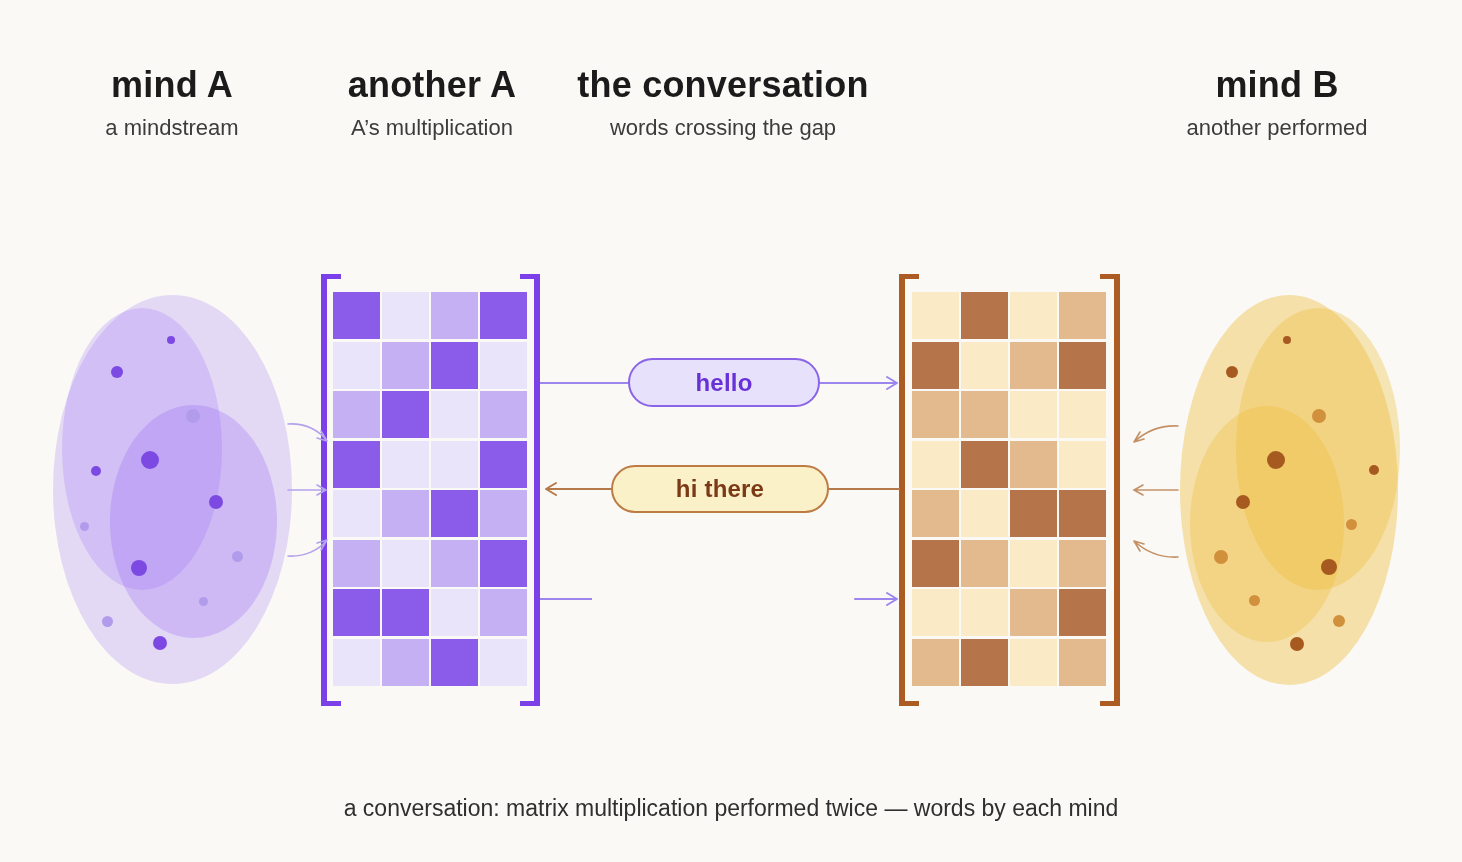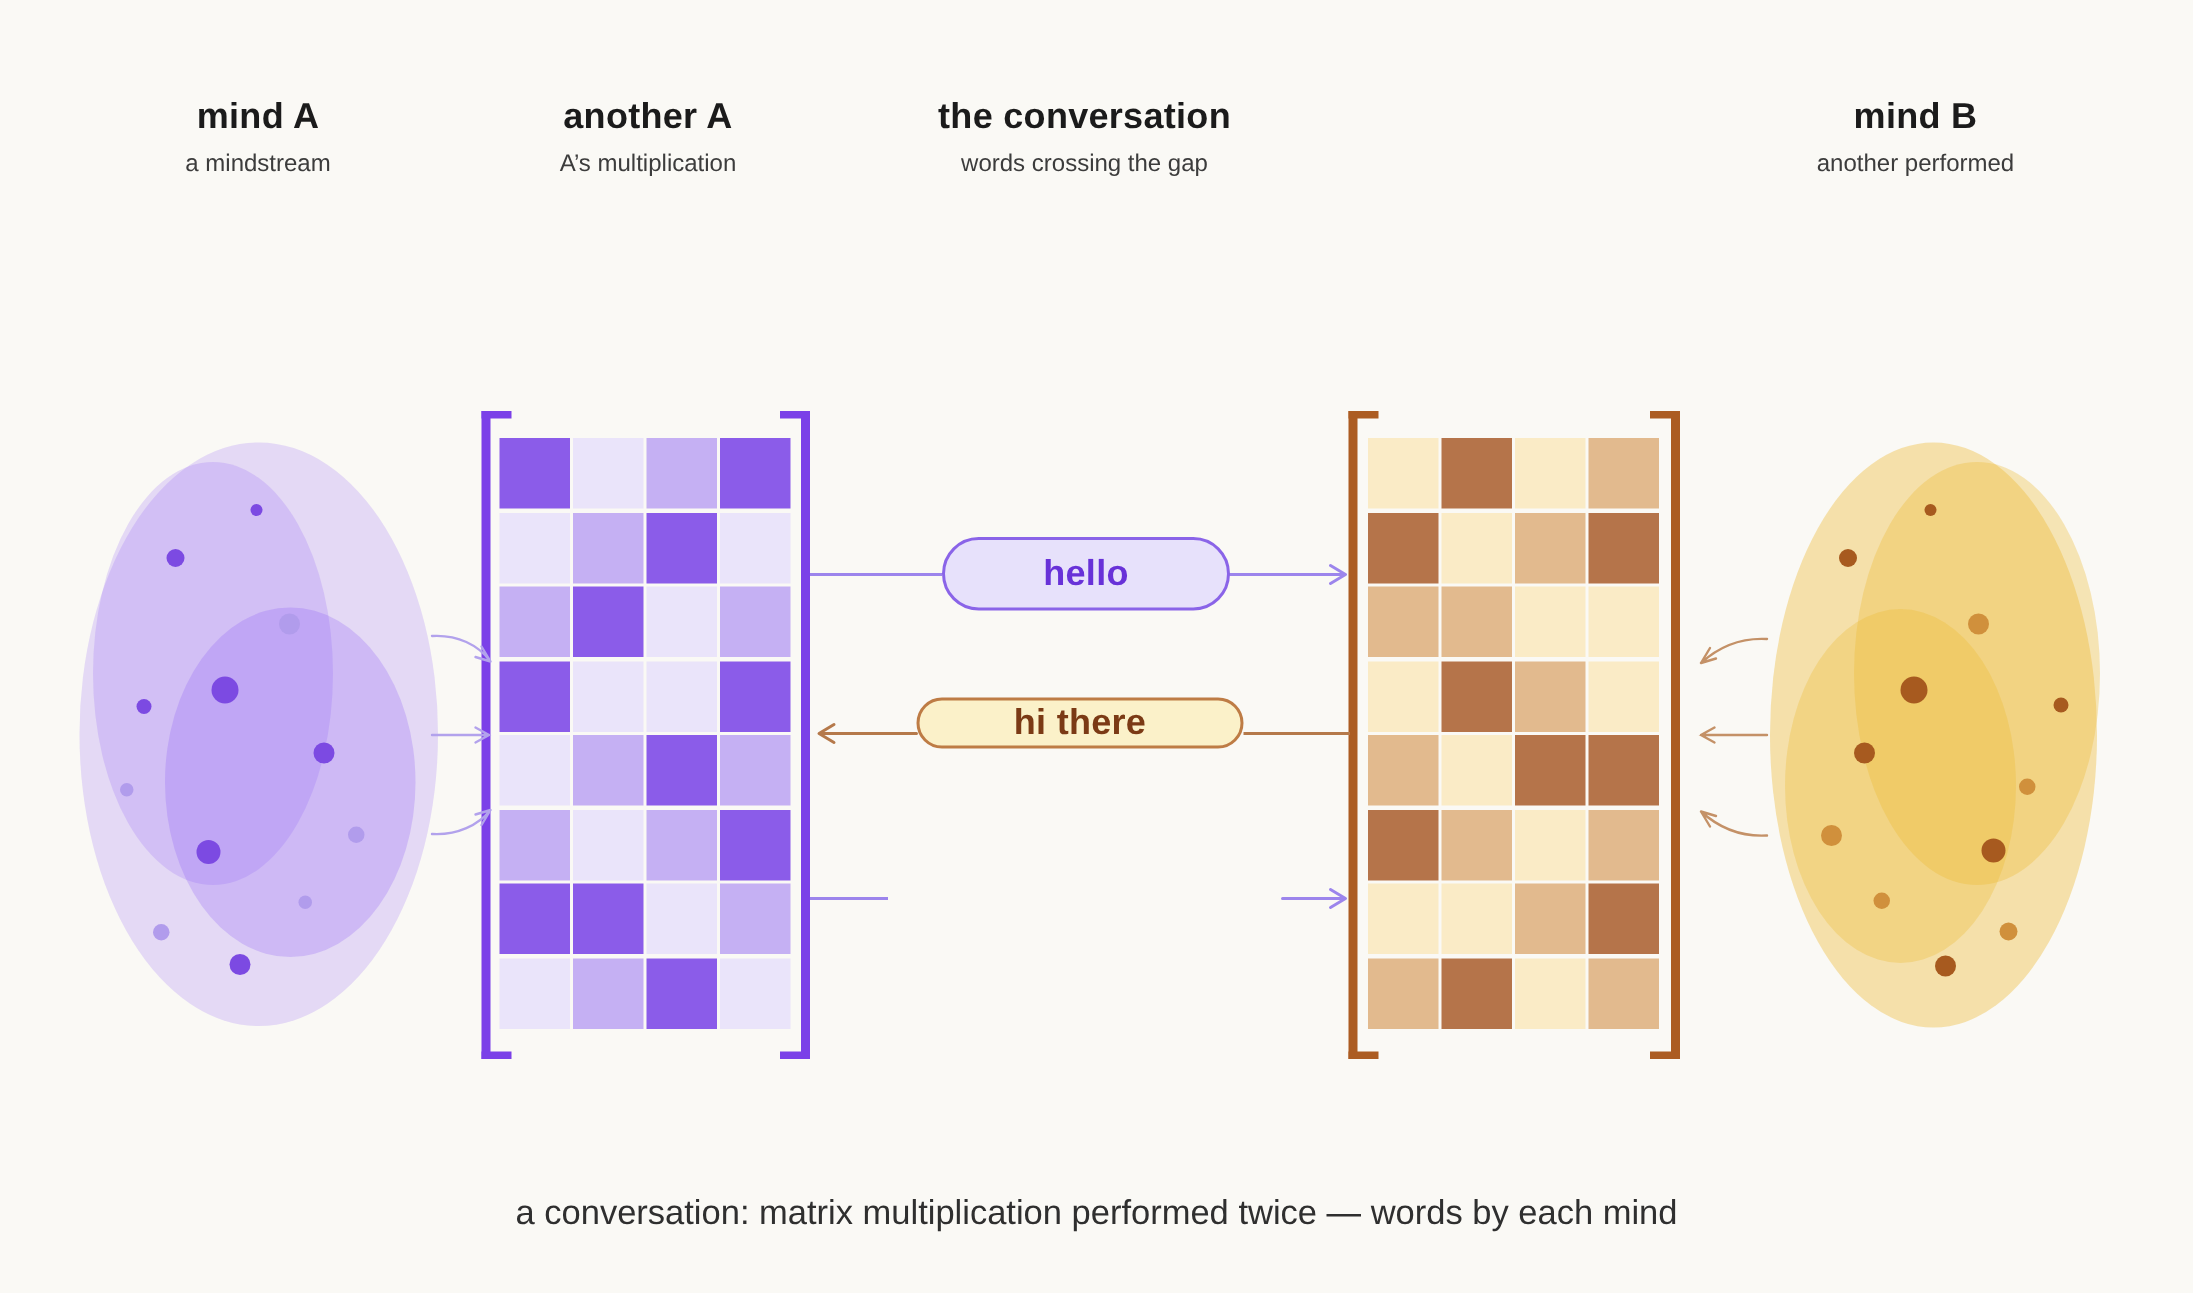--- a/index.html
+++ b/index.html
@@ -12,24 +12,24 @@
     width:1462px;height:862px;
     background:#FAF9F5;
     overflow:hidden;
   }
   
   .col-header{
     position:absolute;top:64px;width:320px;
     text-align:center;
   }
   .col-header .title{
-    font-size:24px;font-weight:700;color:#1b1b1b;letter-spacing:.2px;
+    font-size:36px;font-weight:700;color:#1b1b1b;letter-spacing:.2px;
   }
   .col-header .subtitle{
-    margin-top:9px;font-size:16px;font-weight:400;color:#3c3c3c;
+    margin-top:9px;font-size:22px;font-weight:400;color:#3c3c3c;
   }
   
   .ellipse{position:absolute;border-radius:50%;}
   .mindA-outer{left:53px;top:295px;width:239px;height:389px;background:rgba(139,92,246,.20);}
   .mindA-upper{left:62px;top:308px;width:160px;height:282px;background:rgba(139,92,246,.20);}
   .mindA-lower{left:110px;top:405px;width:167px;height:233px;background:rgba(139,92,246,.25);}
   .mindB-outer{left:1180px;top:295px;width:218px;height:390px;background:rgba(236,184,48,.38);}
   .mindB-upper{left:1236px;top:308px;width:164px;height:282px;background:rgba(236,184,48,.33);}
   .mindB-lower{left:1190px;top:406px;width:154px;height:236px;background:rgba(236,184,48,.30);}
   .dot{position:absolute;border-radius:50%;}
@@ -205,19 +205,19 @@
     <path d="M288 556 C305 557 319 550 327 540 M317 543 L327 540 M321 550 L327 540" stroke="#B2A2EC" stroke-width="1.6" fill="none" stroke-linecap="round"></path>
 
     <path d="M1178 426 C1160 425 1145 432 1134 442 M1144 439 L1134 442 M1140 432 L1134 442" stroke="#C49167" stroke-width="1.6" fill="none" stroke-linecap="round"></path>
     <path d="M1178 490 L1134 490 M1143 485 L1134 490 L1143 495" stroke="#C49167" stroke-width="1.6" fill="none" stroke-linecap="round"></path>
     <path d="M1178 557 C1160 558 1145 551 1134 541 M1144 544 L1134 541 M1140 551 L1134 541" stroke="#C49167" stroke-width="1.6" fill="none" stroke-linecap="round"></path>
   </svg>
 
   <div class="bubble" style="left: 628px; top: 358px; width: 192px; height: 49px; background: rgb(231, 225, 251); border-color: rgb(138, 100, 232); color: rgb(104, 49, 216);">
     <span>hello</span>
   </div>
-  <div class="bubble" style="left: 611px; top: 465px; width: 218px; height: 34px; background: rgb(251, 241, 201); border-color: rgb(190, 124, 69); color: rgb(123, 58, 21);">
+  <div class="bubble" style="left: 611px; top: 465px; width: 218px; height: 48px; background: rgb(251, 241, 201); border-color: rgb(190, 124, 69); color: rgb(123, 58, 21);">
     <span>hi there</span>
   </div>
 
   <div class="caption">a conversation: matrix multiplication performed twice — words by each mind</div>
 
 </div>
 
 </body></html>

